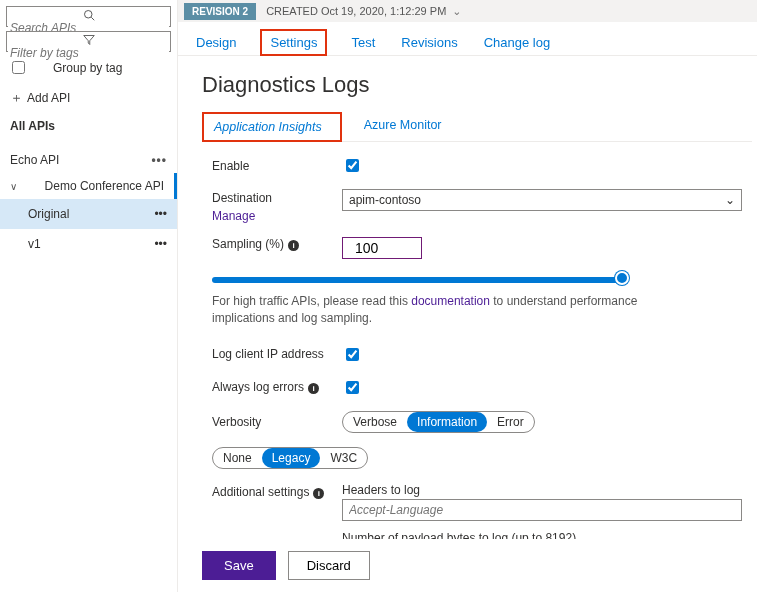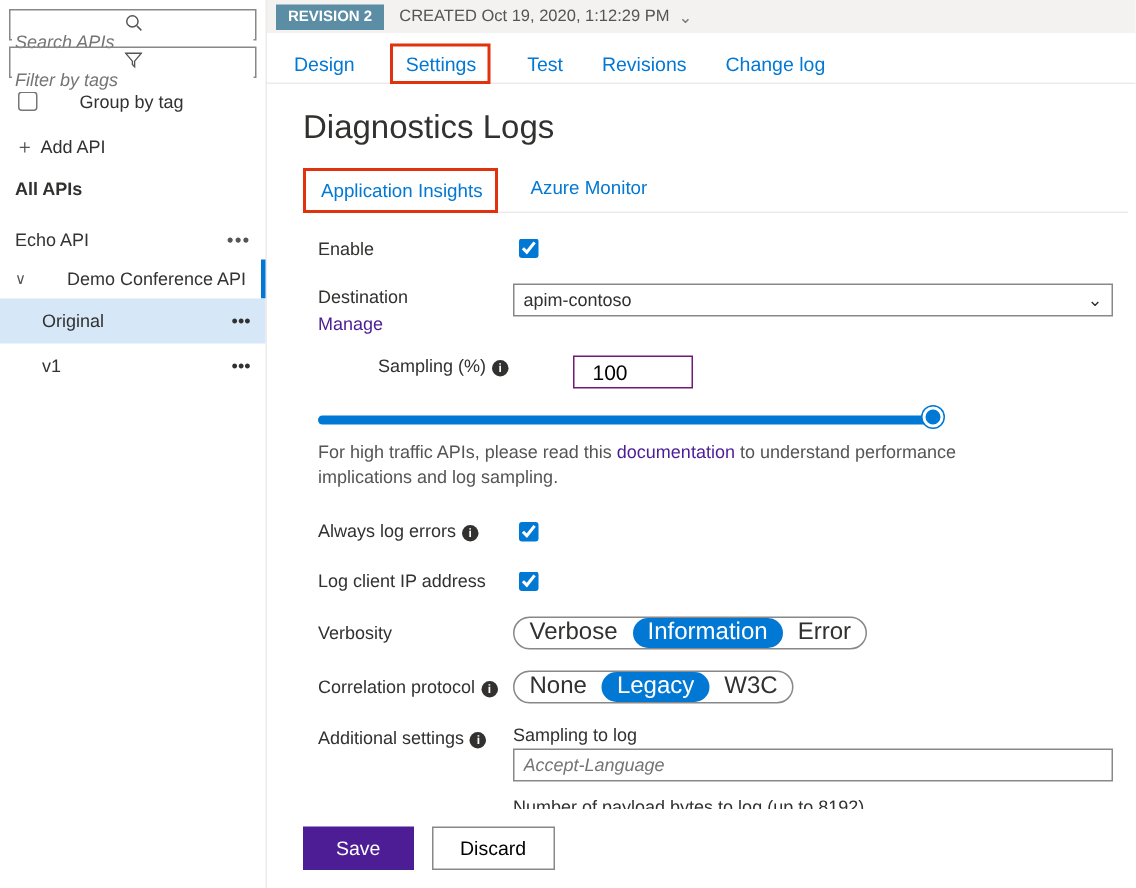--- a/index.html
+++ b/index.html
@@ -30,36 +30,36 @@
   .rev-badge { background:#5b8ea5; color:#fff; font-weight:700; padding:3px 8px; font-size:10px; margin-right:10px; }
   .rev-created { color:#555; }
   .tabs { display:flex; align-items:center; gap:22px; padding:8px 16px 0; border-bottom:1px solid #edebe9; height:34px; }
   .tab { color:#0078d4; font-size:13px; cursor:pointer; padding:4px 2px; }
   .tab.hl { border:2px solid #e1320e; padding:4px 8px; }
 
   .content { padding: 10px 24px 0; overflow:auto; flex:1; }
   h1.page-title { font-size:22px; font-weight:400; margin: 6px 0 14px; }
   .subtabs { border-bottom:1px solid #edebe9; display:flex; gap:20px; }
   .subtab { color:#0078d4; font-size:12.5px; padding:6px 2px 8px; cursor:pointer; }
-  .subtab.hl { border:2px solid #e1320e; padding:6px 8px 6px 10px; margin-bottom:-1px; }
+  .subtab.hl { border:2px solid #e1320e; padding:6px 18px 6px 10px; margin-bottom:-1px;font-style:italic; }
 
   .form { padding:14px 10px 10px; }
   .row { display:flex; align-items:center; margin-bottom:14px; }
   .row .label { width:130px; font-size:12px; color:#323130; }
   .row .ctrl { flex:1; }
   .info-icon { display:inline-block; width:11px; height:11px; border-radius:50%; background:#323130; color:#fff; font-size:8px; font-weight:700; text-align:center; line-height:11px; margin-left:4px; }
   .link { color:#4c1d95; cursor:pointer; }
   .sel-wrap { display:flex; align-items:center; border:1px solid #8a8886; width:400px; height:22px; padding:0 6px; justify-content:space-between; cursor:pointer; }
   .small-input { width:80px; border:1px solid #701a75; height:22px; padding:0 12px; font-size:14px; }
   .slider-wrap { position:relative; width:410px; padding-top:4px;}
   .slider-track { height:6px; background:#0078d4; border-radius:3px; position:relative; }
   .slider-thumb { width:14px; height:14px; border-radius:50%; background:#0078d4; border:2px solid #fff; position:absolute; right:-7px; top:-6px; box-shadow:0 0 0 1px #0078d4; }
   .helptext { font-size:12px; color:#555; margin:10px 0 18px; max-width:440px; line-height:1.4; }
   .pillgroup { display:inline-flex; border:1px solid #8a8886; border-radius:12px; overflow:hidden; height:22px; align-items:center; }
-  .pill { padding:0 10px; font-size:16px; color:#323130; cursor:pointer; height:100%; display:flex; align-items:center; }
+  .pill { padding:0 10px; font-size:12px; color:#323130; cursor:pointer; height:100%; display:flex; align-items:center; }
   .pill.active { background:#0078d4; color:#fff; border-radius:11px; }
   .wide-input { width:400px; border:1px solid #8a8886; height:22px; padding:0 6px; font-size:12px; font-style:italic; color:#666; }
 
   .footer { display:flex; gap:12px; padding:12px 24px; }
   .btn-primary { background:#4c1d95; color:#fff; border:none; padding:6px 22px; font-size:13px; cursor:pointer; }
   .btn-secondary { background:#fff; border:1px solid #8a8886; padding:6px 18px; font-size:13px; cursor:pointer; }
 </style>
 </head>
 <body>
 
@@ -145,80 +145,77 @@
             <div class="link" style="margin-top:4px;">Manage</div>
           </div>
           <div class="ctrl">
             <div class="sel-wrap">
               <span>apim-contoso</span>
               <span>⌄</span>
             </div>
           </div>
         </div>
 
-        <div class="row" style="align-items:flex-start;margin-left:40px;">
+        <div class="row" style="align-items:flex-start;">
           <div class="label">
             <span>Sampling (%)</span><span class="info-icon">i</span>
           </div>
           <div class="ctrl">
             <input class="small-input" value="100" style="">
           </div>
         </div>
         <div class="slider-wrap" style="margin-left:0;">
           <div class="slider-track">
               <div class="slider-thumb"></div>
             </div>
         </div>
 
         <div class="helptext">
           <span>For high traffic APIs, please read this </span><span class="link">documentation</span><span> to understand performance implications and log sampling.</span>
         </div>
 
         <div class="row">
+          <div class="label">Log client IP address</div>
+          <div class="ctrl"><input type="checkbox" checked="" style="accent-color: rgb(0, 120, 212);"></div>
+        </div>
+
+        <div class="row">
           <div class="label">
             <span>Always log errors</span><span class="info-icon">i</span>
           </div>
-          <div class="ctrl"><input type="checkbox" checked="" style="accent-color: rgb(0, 120, 212);"></div>
-        </div>
-
-        <div class="row">
-          <div class="label">Log client IP address</div>
           <div class="ctrl"><input type="checkbox" checked="" style="accent-color: rgb(0, 120, 212);"></div>
         </div>
 
         <div class="row">
           <div class="label">Verbosity</div>
           <div class="ctrl">
             <div class="pillgroup">
               <span class="pill">Verbose</span>
               <span class="pill active">Information</span>
               <span class="pill">Error</span>
             </div>
           </div>
         </div>
 
         <div class="row">
-          <div class="label">
-            <span>Correlation protocol</span><span class="info-icon">i</span>
-          </div>
           <div class="ctrl">
             <div class="pillgroup">
               <span class="pill">None</span>
               <span class="pill active">Legacy</span>
               <span class="pill">W3C</span>
             </div>
           </div>
         </div>
 
         <div class="row" style="align-items:flex-start;">
           <div class="label" style="padding-top:2px;">
             <span>Additional settings</span><span class="info-icon">i</span>
           </div>
           <div class="ctrl">
-            <div style="margin-bottom:2px;">Sampling to log</div>
+            <div style="margin-bottom:2px;">Headers to log</div>
             <input class="wide-input" placeholder="Accept-Language" style="">
             <div style="margin:10px 0 2px;">Number of payload bytes to log (up to 8192)</div>
             
             
           </div>
         </div>
       </div>
     </div>
 
     <div class="footer">

